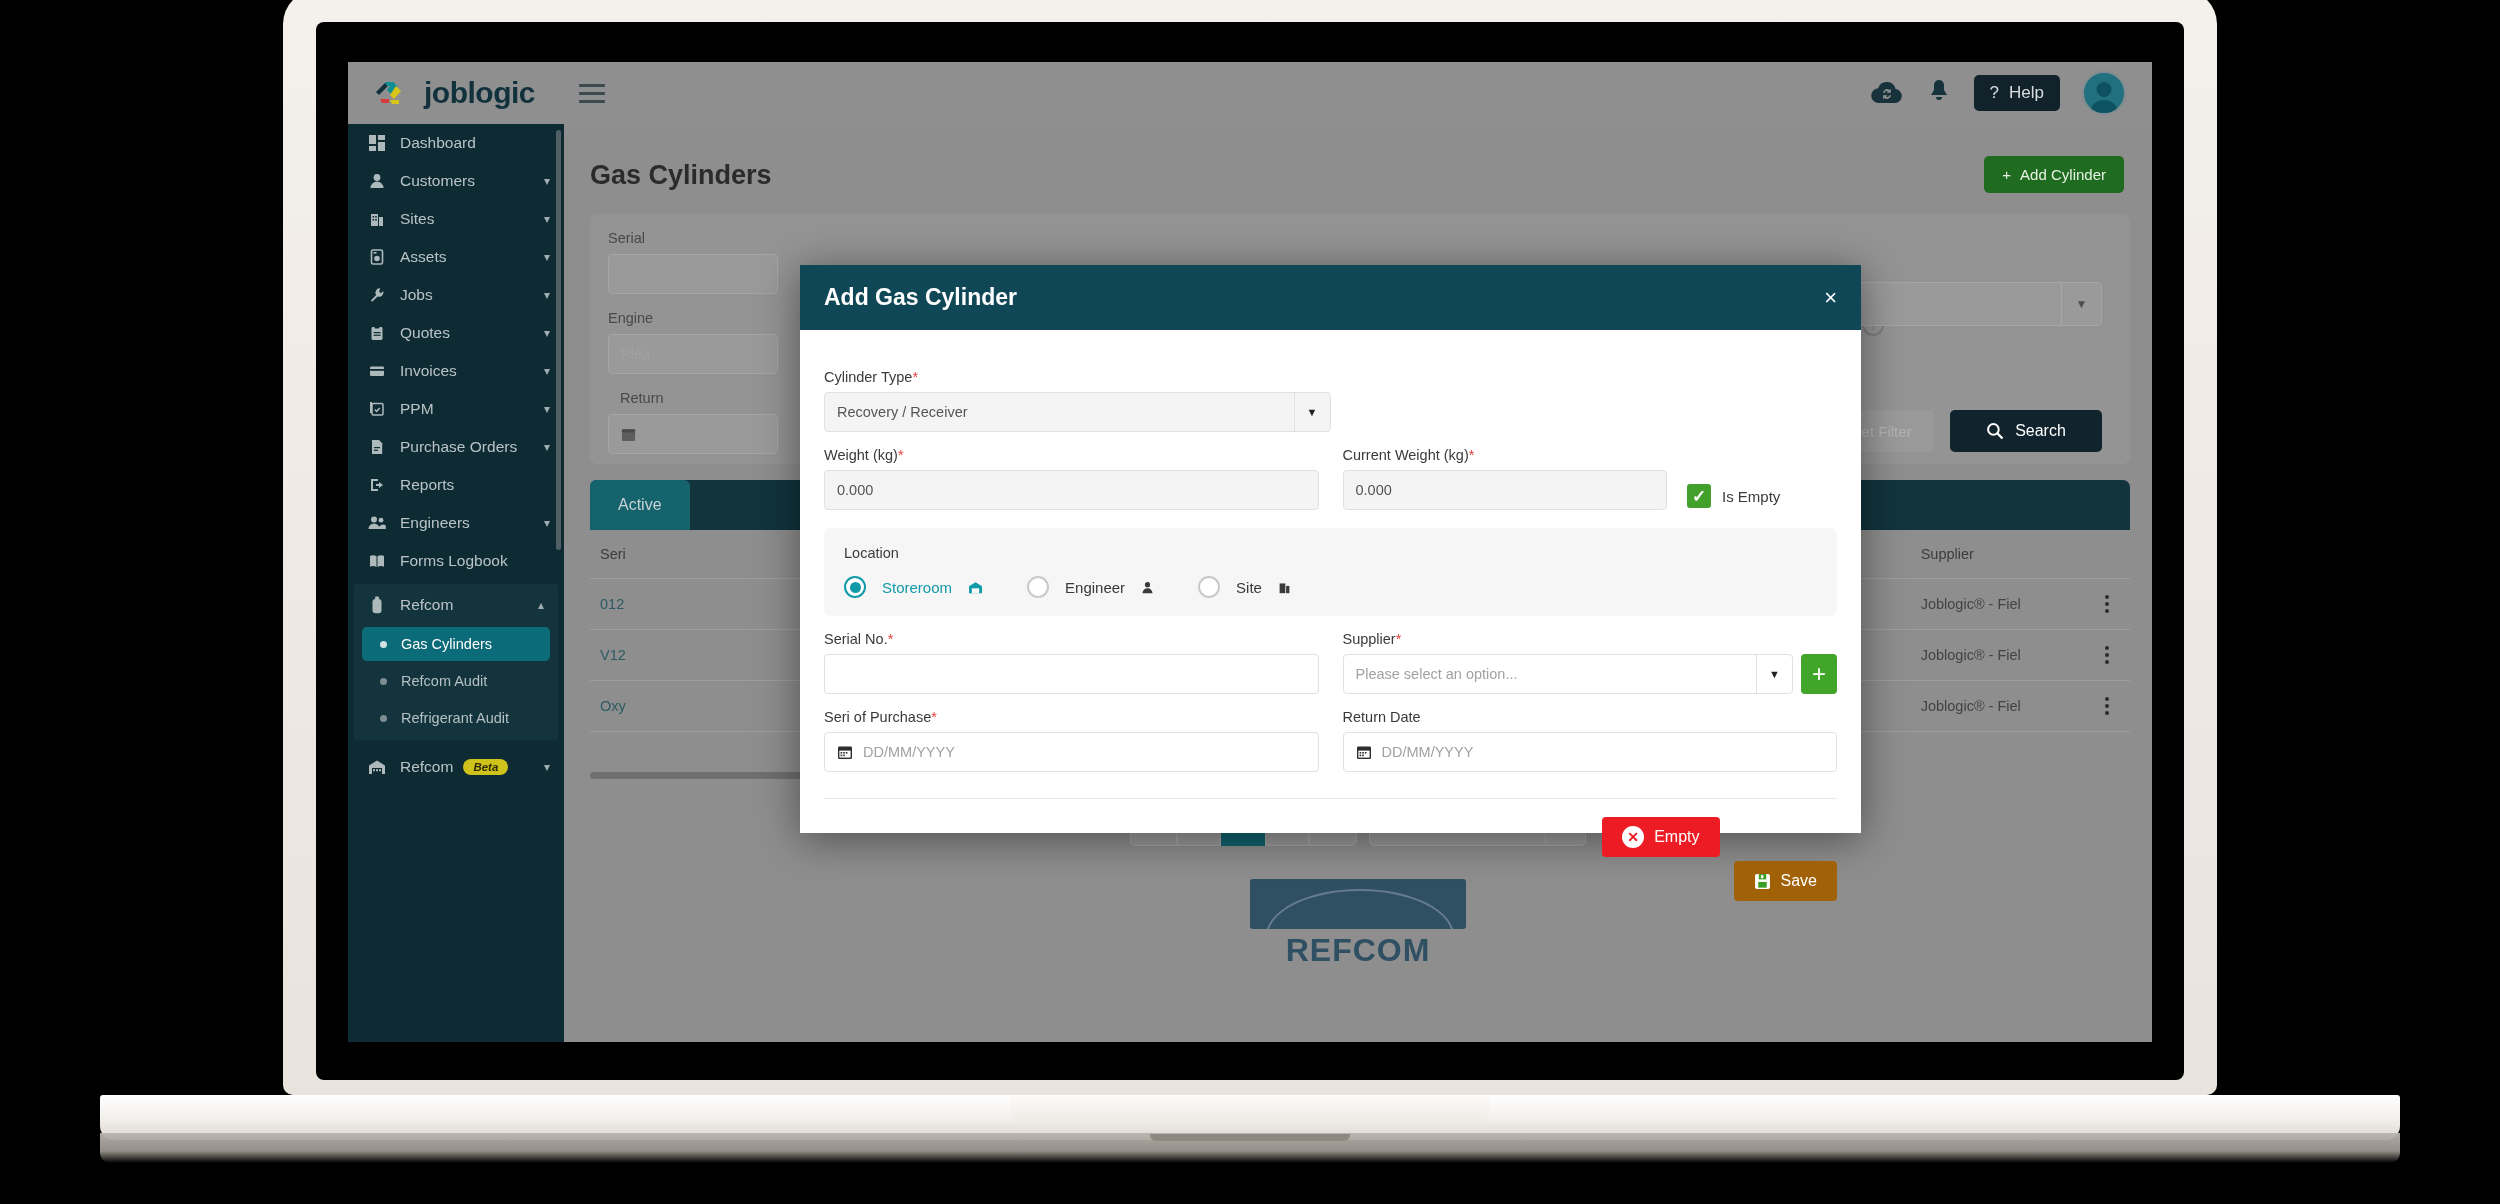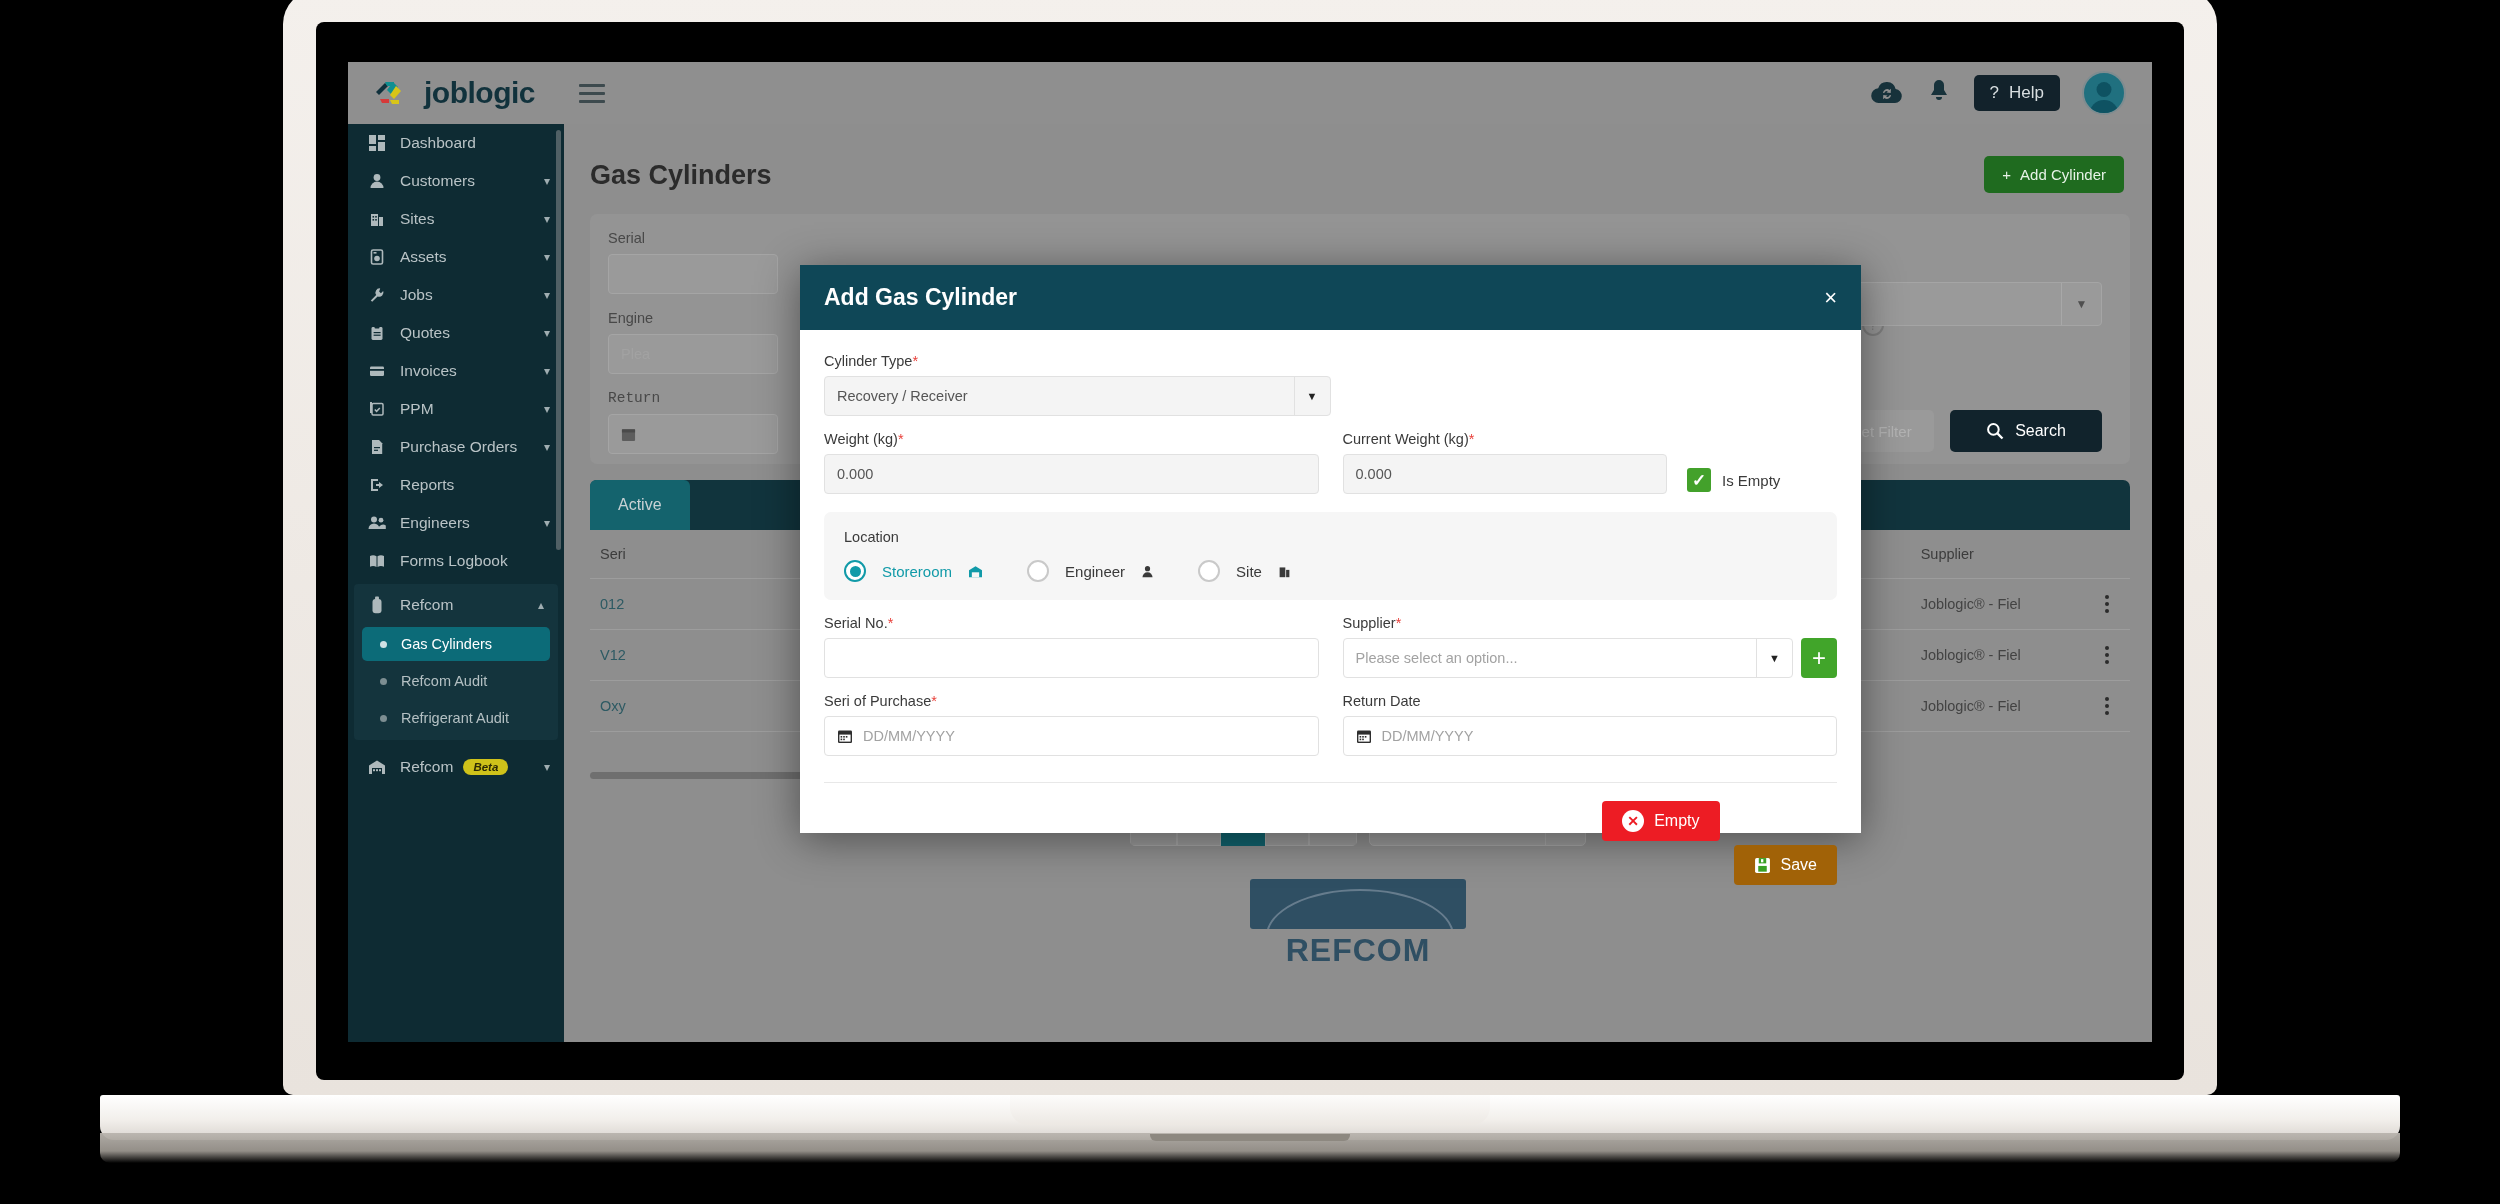--- a/index.html
+++ b/index.html
@@ -134,21 +134,21 @@
             border-radius:50%; border:2px solid #93a3b0; opacity:.55;}
   #rc-word { font-size:32px; font-weight:bold; color:#2f4f63; letter-spacing:1px; margin-top:3px; }
 
   
   #modal { position:absolute; left:452px; top:203px; width:1061px; height:568px;
            background:#ffffff; box-shadow:0 6px 40px rgba(0,0,0,.45); }
   #m-head { height:65px; background:#0f4757; display:flex; align-items:center;
             padding:0 24px; }
   #m-title { color:#fff; font-size:23px; font-weight:bold; }
   #m-close { margin-left:auto; color:#fff; font-size:22px; cursor:pointer; line-height:1; }
-  #m-body { padding:22px 24px 0 24px; }
+  #m-body { padding:22px 24px 0 24px;margin-top:16px; }
   .lbl { font-size:14.5px; color:#3a3a3a; margin-bottom:7px; display:inline-block; }
   .req { color:#e8403a; }
   .fld { height:40px; background:#f4f4f4; border:1px solid #e1e1e1; border-radius:4px;
          display:flex; align-items:center; padding:4px 12px; font-size:14.5px; color:#555;
          position:relative; }
   .fld.white { background:#fff; }
   .ph { color:#a2a2a2; }
   .caret { position:absolute; right:0; top:0; bottom:0; width:36px;
            border-left:1px solid #e1e1e1; display:flex; align-items:center;
            justify-content:center; color:#222; font-size:11px; }
@@ -411,21 +411,21 @@
 
       <div id="filter">
         <div class="fl" style="left:18px; top:16px;">Serial</div>
         <div class="finput" style="left:18px; top:40px; width:170px; height:40px;"></div>
 
         <div class="fl" style="left:18px; top:96px;">Engine</div>
         <div class="finput" style="left:18px; top:120px; width:170px; height:40px;">
           <span class="ph">Plea</span>
         </div>
 
-        <div class="fl" style="left:18px; top:176px;font-family:Liberation Mono, monospace;">Return</div>
+        <div class="fl" style="left:30px; top:176px;">Return</div>
         <div class="finput" style="left:18px; top:200px; width:170px; height:40px;">
           <span>
               <svg width="15" height="15" viewBox="0 0 16 16">
                 <rect x="1" y="2.5" width="14" height="12.5" rx="1.2" fill="#5d5d5d"></rect>
                 <rect x="1" y="2.5" width="14" height="3.3" fill="#4a4a4a"></rect>
               </svg>
             </span>
         </div>
 
         <div id="qmark">?</div>

